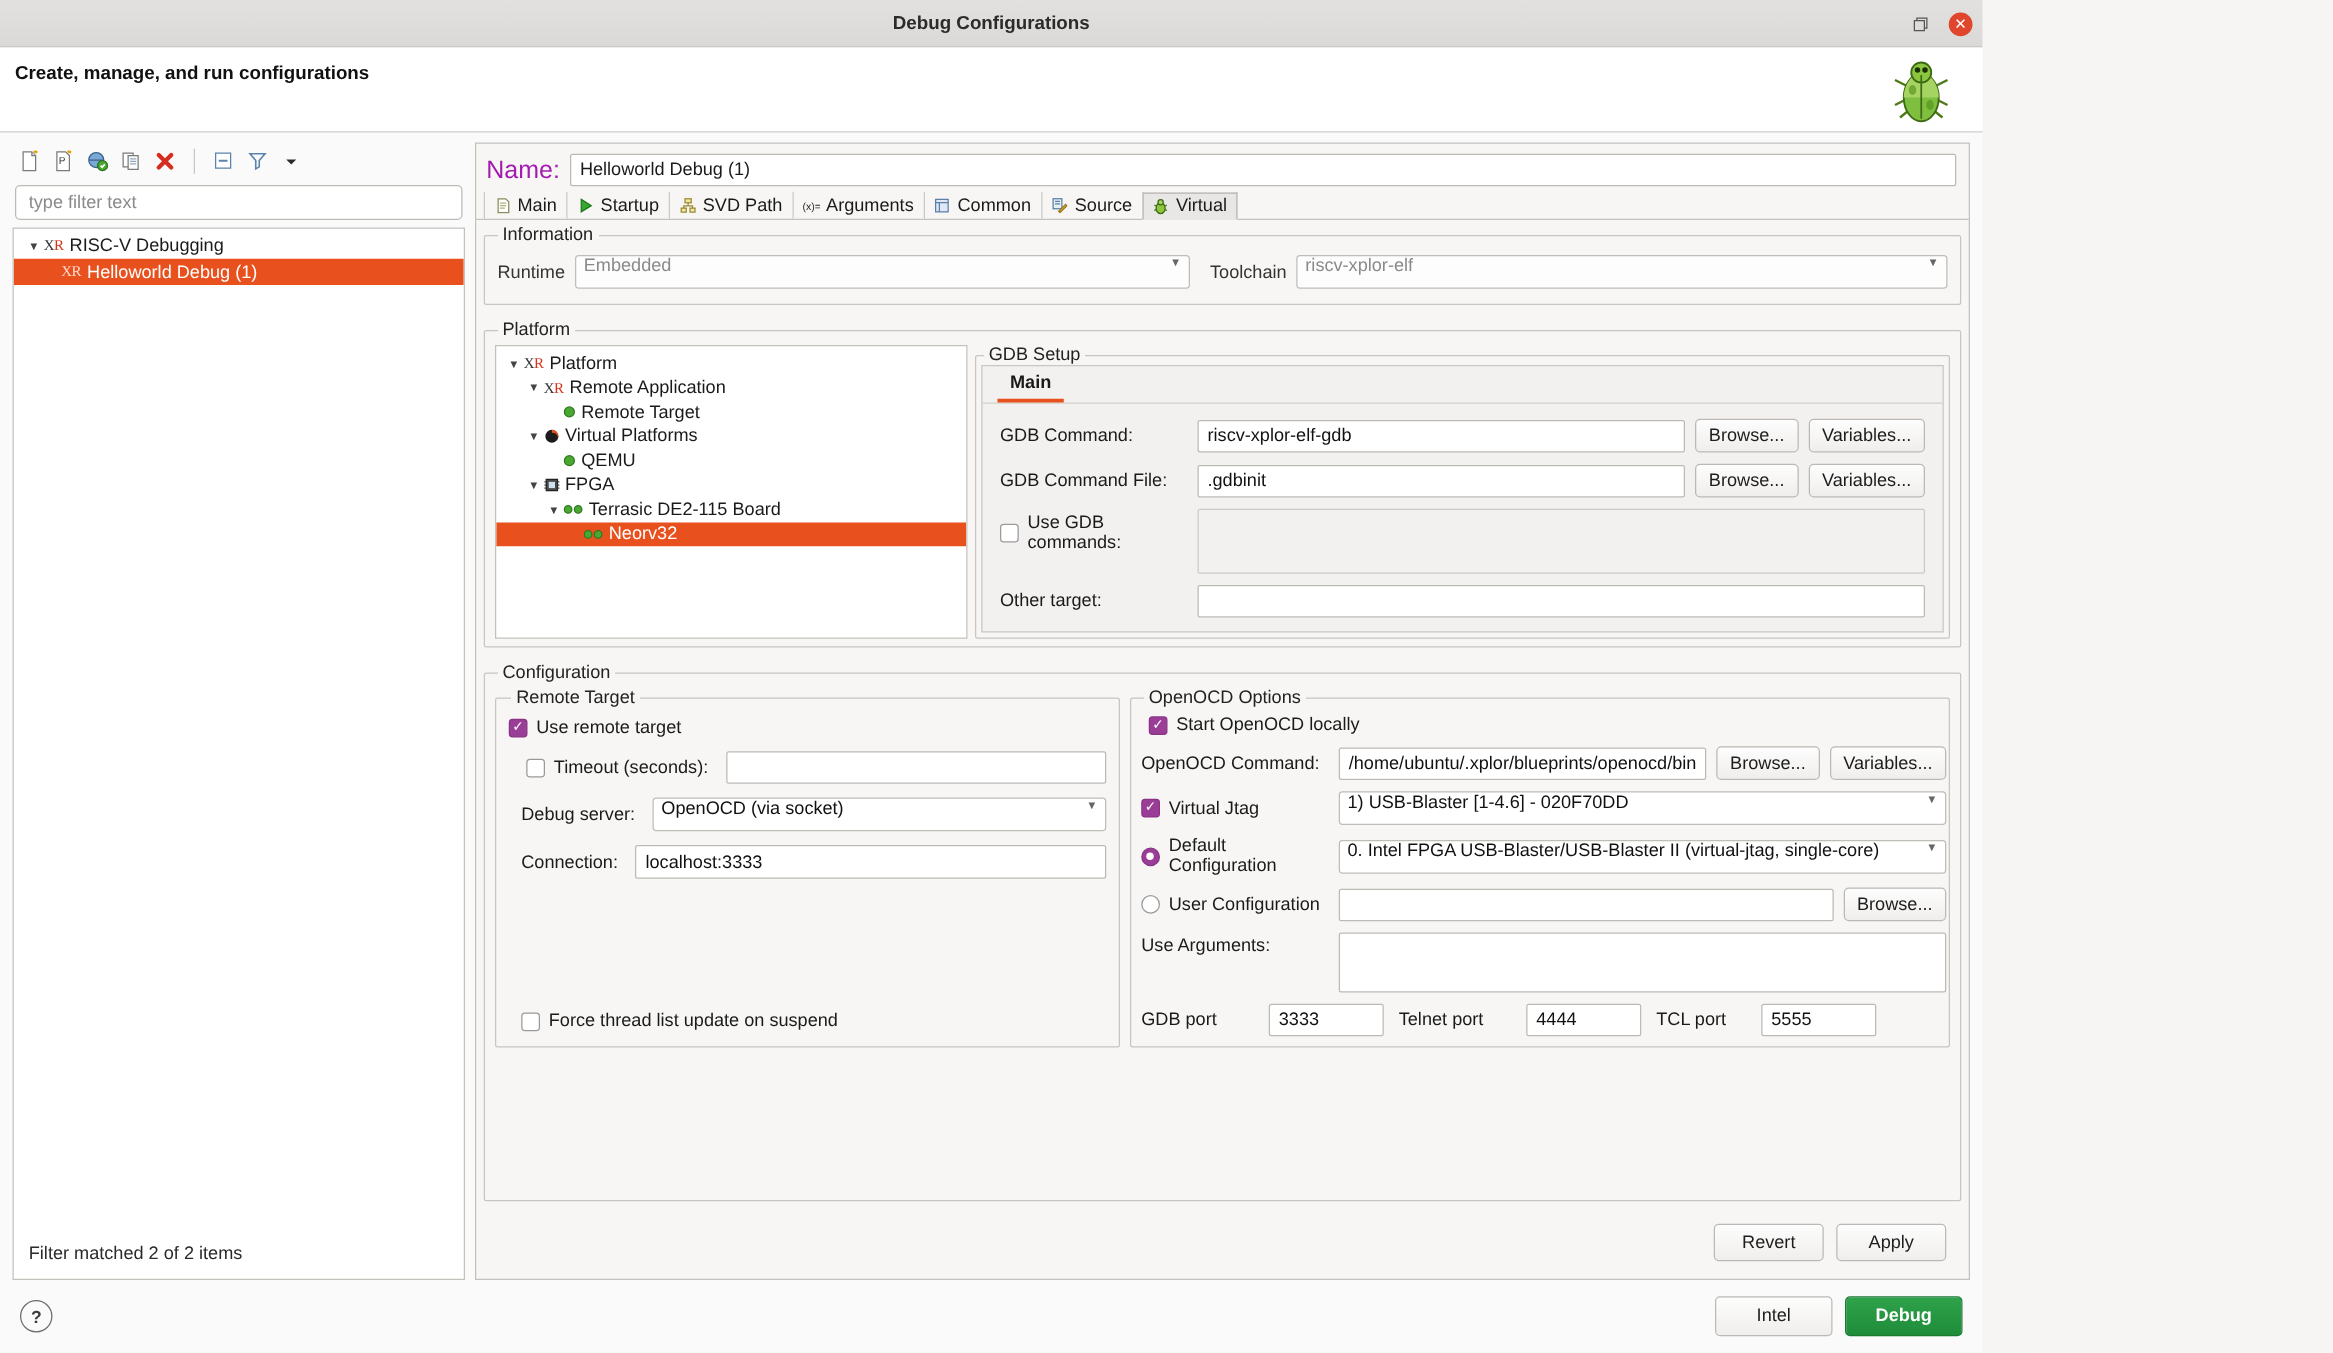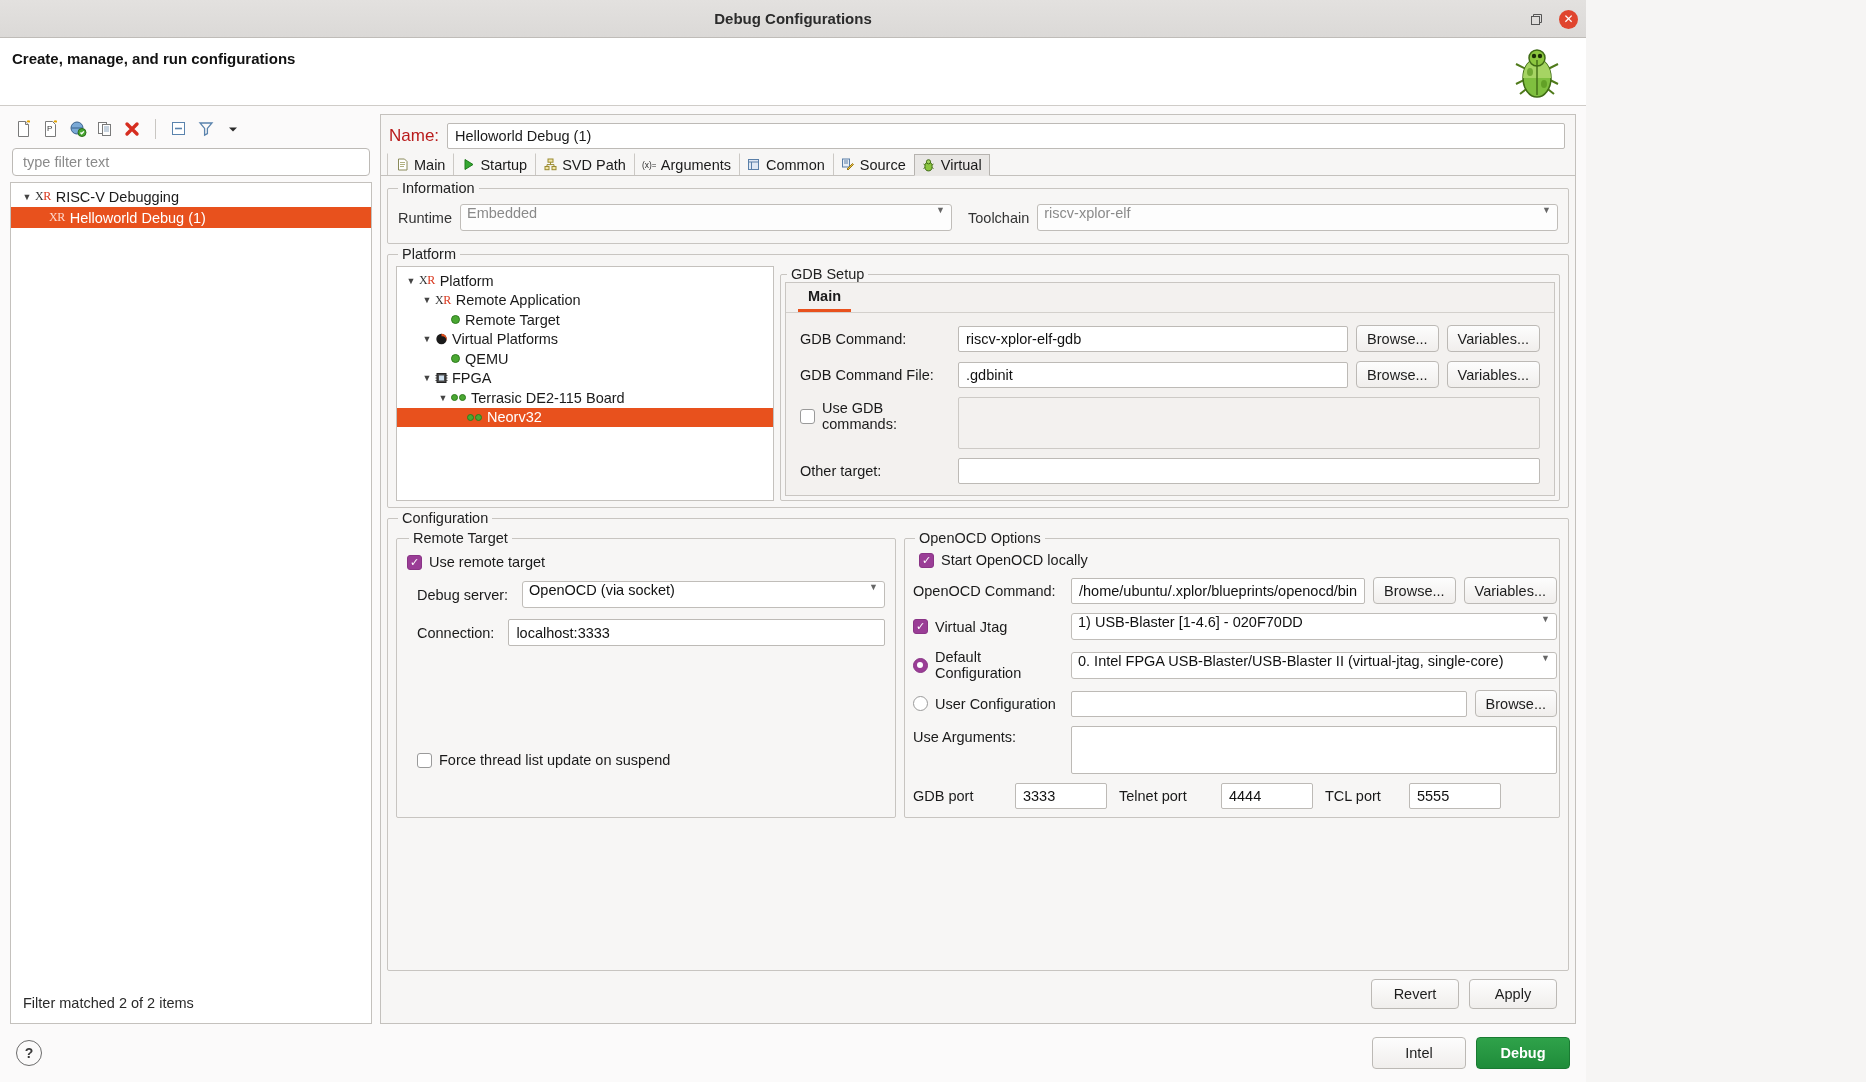--- a/index.html
+++ b/index.html
@@ -60,37 +60,37 @@
   .trow.sel .twist { color: #fff; }
   .xr { font-size: 12px; letter-spacing: -0.5px; margin-right: 5px; font-family: "Liberation Serif", serif; }
   .xr b.x { color: #333; font-weight: normal; }
   .xr b.r { color: #d8341a; font-weight: normal; }
   .trow.sel .xr b.x, .trow.sel .xr b.r { color: #ffd9cd; }
   .statusline { font-size: 14.5px; color: #2a2a2a; padding: 10px 8px 12px 12px; }
 
   
   .rightpane { flex: 1 1 auto; border: 1px solid #c4c1bd; background: #f7f6f5; display: flex; flex-direction: column; min-width: 0; }
   .namerow { display: flex; align-items: center; gap: 8px; padding: 8px 10px 4px 8px; }
-  .namerow .lbl { font-size: 17px; color: #b91c1c; }
+  .namerow .lbl { font-size: 20px; color: #a21caf; }
   .namerow .inp {
     flex: 1 1 auto; height: 26px; border: 1px solid #bdbab6; background: #fff;
     display: flex; align-items: center; padding: 0 7px; font-size: 14.5px; border-radius: 2px;
   }
 
   .tabstrip { display: flex; align-items: flex-end; padding-left: 6px; border-bottom: 1px solid #c4c1bd; height: 23px; }
   .tab {
     display: flex; align-items: center; gap: 5px; padding: 0 7px; height: 22px;
     font-size: 14.5px; border: 1px solid transparent; border-bottom: none; color: #1a1a1a;
     border-left: 1px solid #ccc9c5;
   }
   .tab:first-child { border-left: 1px solid #ccc9c5; }
   .tab.active { background: #e9e7e5; border-color: #b6b3af; border-bottom: 1px solid #e9e7e5; margin-bottom: -1px; }
   .tabico { width: 14px; height: 14px; display: inline-flex; align-items: center; justify-content: center; }
 
-  .content { flex: 1 1 auto; padding: 4px 6px 6px 6px; display: flex; flex-direction: column; gap: 2px; min-height: 0; }
+  .content { flex: 1 1 auto; padding: 4px 6px 6px 6px; display: flex; flex-direction: column; gap: 12px; min-height: 0; }
 
   fieldset.grp { border: 1px solid #c8c5c1; border-radius: 2px; margin: 0; padding: 4px 8px 8px 8px; }
   fieldset.grp > legend { font-size: 14.5px; color: #222; padding: 0 4px; margin-left: 2px; }
 
   .inforow { display: flex; align-items: center; gap: 8px; padding: 4px 2px 4px 2px; }
   .inforow .lbl { font-size: 14.5px; color: #333; }
   .combo {
     height: 27px; border: 1px solid #c0bdb9; background: #fff; border-radius: 3px;
     display: flex; align-items: flex-start; padding: 0 6px; font-size: 14.5px; color: #8a8a8a; position: relative;
   }
@@ -452,20 +452,27 @@
           <legend>Configuration</legend>
           <div class="cfgwrap">
 
             <fieldset class="grp cfgleft" style="padding:4px 10px 10px 10px">
               <legend>Remote Target</legend>
               <div style="display:flex;flex-direction:column;gap:11px;padding-top:4px">
                 <div class="cbrow">
                   <span class="cb on"></span>
                   <span>Use remote target</span>
                 </div>
+                <div class="frow" style="padding-left:14px">
+                  <span class="cbrow" style="flex:0 0 auto">
+                    <span class="cb"></span>
+                    <span>Timeout (seconds):</span>
+                  </span>
+                  <div class="txt" style="flex:1 1 auto;margin-left:6px"></div>
+                </div>
                 <div class="frow" style="padding-left:10px">
                   <span style="flex:0 0 auto;font-size:14.5px">Debug server:</span>
                   <div class="combo" style="flex:1 1 auto;color:#111;margin-left:6px">
                     <span>OpenOCD (via socket)</span>
                     <span class="arw">▼</span>
                   </div>
                 </div>
                 <div class="frow" style="padding-left:10px">
                   <span style="flex:0 0 auto;font-size:14.5px">Connection:</span>
                   <div class="txt" style="flex:1 1 auto;margin-left:6px;height:27px">localhost:3333</div>

